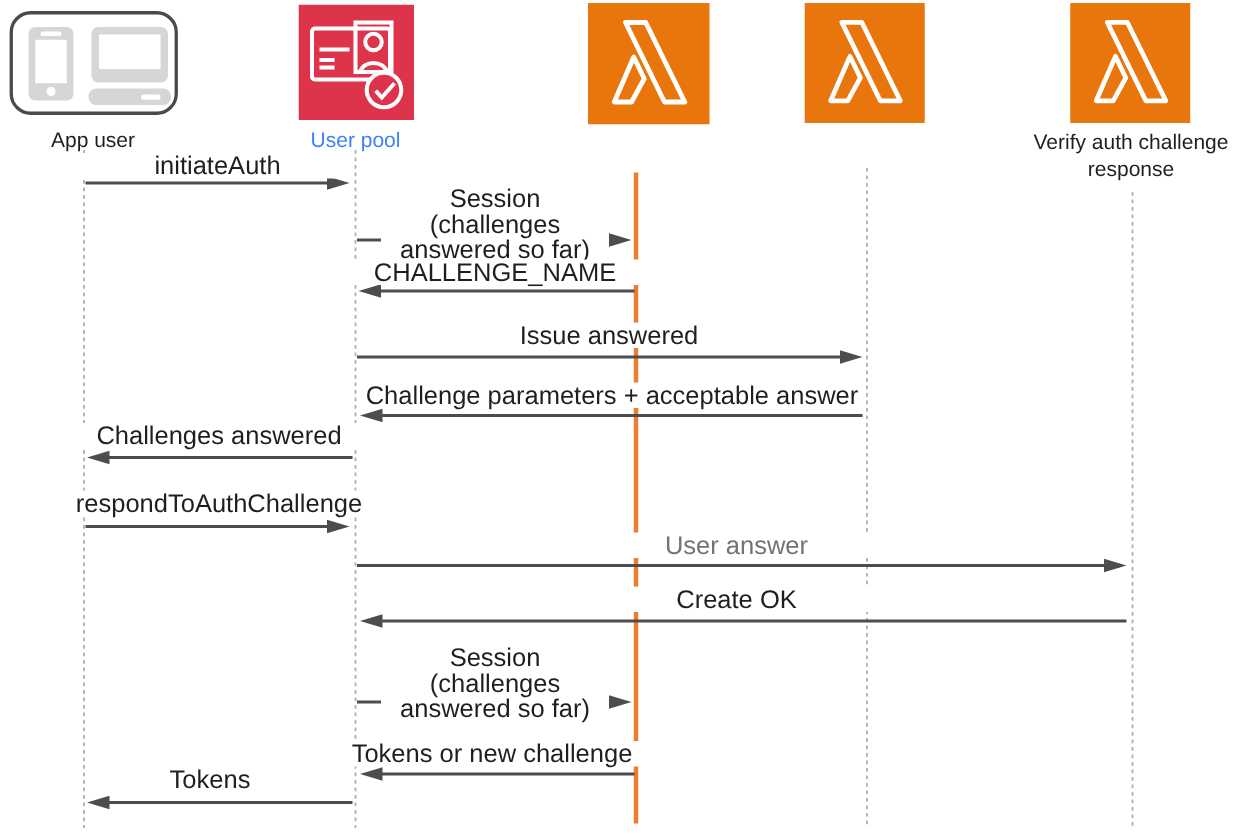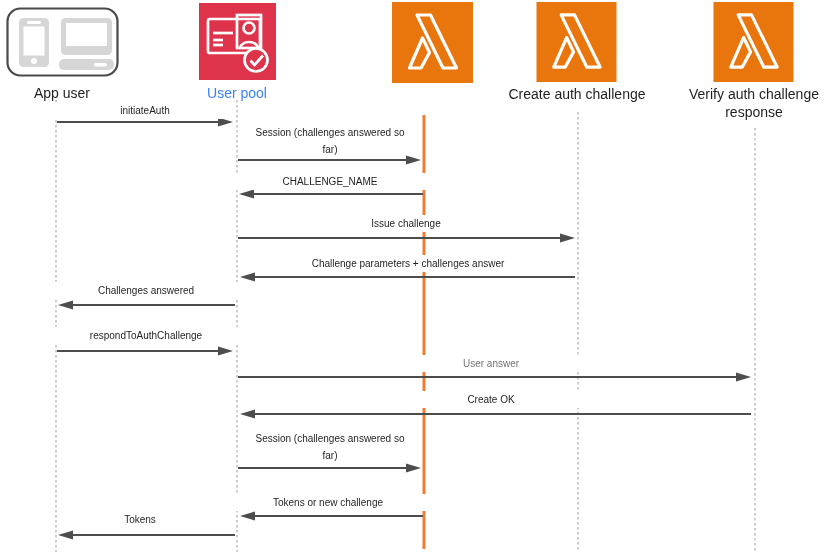--- a/index.html
+++ b/index.html
@@ -8,21 +8,21 @@
     font-family:"Liberation Sans",sans-serif;overflow:hidden;
   }
   .wires{position:absolute;left:0;top:0;width:837px;height:556px;}
   .actor{position:absolute;}
   .actor svg{display:block;width:100%;height:100%;}
   .actor-label{
     position:absolute;text-align:center;font-size:14px;line-height:18px;
     color:#1f1f1f;
   }
   .msg-label{
-    position:absolute;text-align:center;font-size:10px;line-height:17px;
+    position:absolute;text-align:center;font-size:17px;line-height:17px;
     color:#1f1f1f;background:#fff;
   }
 </style>
 </head>
 <body>
 
 <div class="stage">
 
   <svg class="wires" viewBox="0 0 837 556">
       <line x1="56" x2="56" y1="100" y2="552" stroke="#b3b3b3" stroke-width="1.3" stroke-dasharray="2.5 2.5"></line>
@@ -77,22 +77,22 @@
       <g>
         <line x1="235" y1="535" x2="69" y2="535" stroke="#4d4d4d" stroke-width="2"></line>
         <polygon points="58,535 73,530.5 73,539.5" fill="#4d4d4d"></polygon>
       </g>
     </svg>
 
   <div>
       <div class="msg-label" style="left: 55px; top: 102px; width: 180px; color: rgb(31, 31, 31);">initiateAuth</div>
       <div class="msg-label" style="left: 254px; top: 124px; width: 152px; color: rgb(31, 31, 31);">Session (challenges answered so far)</div>
       <div class="msg-label" style="left: 205px; top: 173px; width: 250px; color: rgb(31, 31, 31);">CHALLENGE_NAME</div>
-      <div class="msg-label" style="left: 281px; top: 215px; width: 250px; color: rgb(31, 31, 31);">Issue challenge</div>
-      <div class="msg-label" style="left: 243px; top: 255px; width: 330px; color: rgb(31, 31, 31);">Challenge parameters + challenges answer</div>
+      <div class="msg-label" style="left: 281px; top: 215px; width: 250px; color: rgb(31, 31, 31);">Issue answered</div>
+      <div class="msg-label" style="left: 243px; top: 255px; width: 330px; color: rgb(31, 31, 31);">Challenge parameters + acceptable answer</div>
       <div class="msg-label" style="left: 46px; top: 282px; width: 200px; color: rgb(31, 31, 31);">Challenges answered</div>
       <div class="msg-label" style="left: 36px; top: 327px; width: 220px; color: rgb(31, 31, 31);">respondToAuthChallenge</div>
       <div class="msg-label" style="left: 391px; top: 355px; width: 200px; color: #737373;">User answer</div>
       <div class="msg-label" style="left: 391px; top: 391px; width: 200px; color: rgb(31, 31, 31);">Create OK</div>
       <div class="msg-label" style="left: 254px; top: 430px; width: 152px; color: rgb(31, 31, 31);">Session (challenges answered so far)</div>
       <div class="msg-label" style="left: 213px; top: 494px; width: 230px; color: rgb(31, 31, 31);">Tokens or new challenge</div>
       <div class="msg-label" style="left: 60px; top: 511px; width: 160px; color: rgb(31, 31, 31);">Tokens</div>
     </div>
 
   <div class="actor" style="left:6px;top:7px;width:113px;height:70px">
@@ -140,21 +140,20 @@
 
   <div class="actor" style="left:536px;top:2px;width:81px;height:80px">
     <svg viewBox="0 0 81 81">
       <rect width="81" height="81" fill="#E8760D"></rect>
       <g fill="none" stroke="#ffffff" stroke-width="3.2" stroke-linejoin="round">
         <path d="M25 13 h13.5 L64.5 66 h-13.5 Z"></path>
         <path d="M30.5 36 l7 14.5 L29 66 H17.5 Z"></path>
       </g>
     </svg>
   </div>
-  <div class="actor-label" style="left: 497px; top: 85px; width: 160px; color: rgb(31, 31, 31);">Create auth challenge</div>
 
   <div class="actor" style="left:713px;top:2px;width:81px;height:80px">
     <svg viewBox="0 0 81 81">
       <rect width="81" height="81" fill="#E8760D"></rect>
       <g fill="none" stroke="#ffffff" stroke-width="3.2" stroke-linejoin="round">
         <path d="M25 13 h13.5 L64.5 66 h-13.5 Z"></path>
         <path d="M30.5 36 l7 14.5 L29 66 H17.5 Z"></path>
       </g>
     </svg>
   </div>

